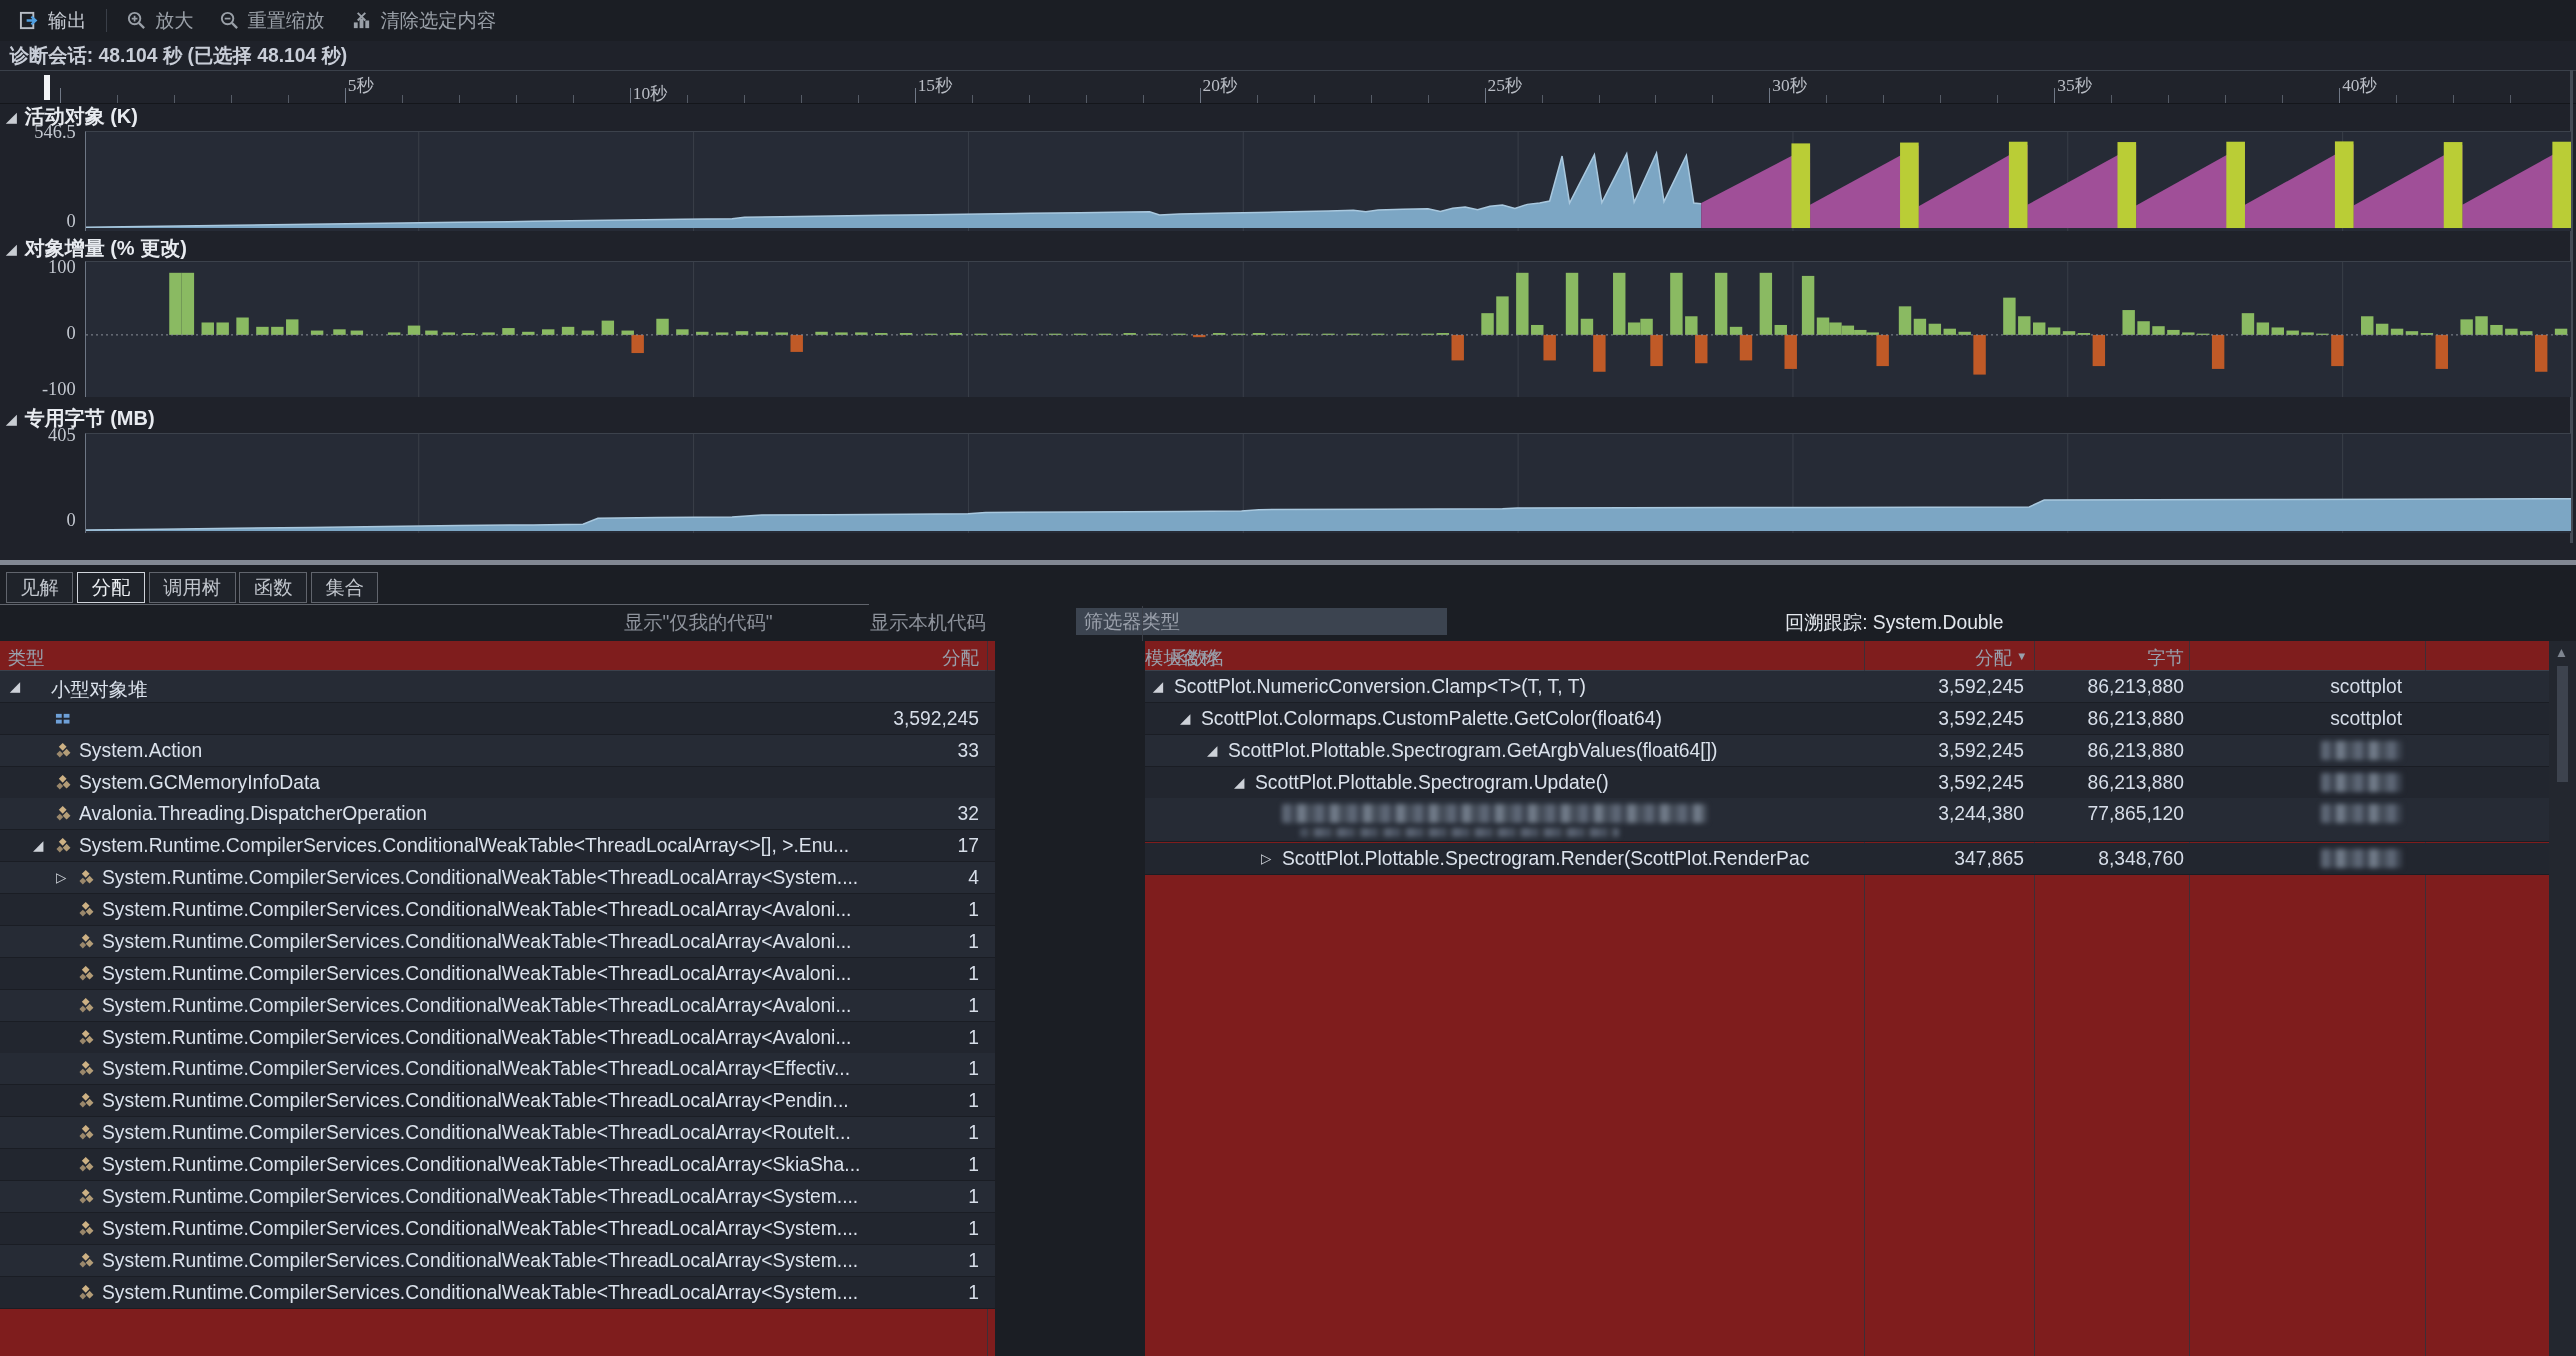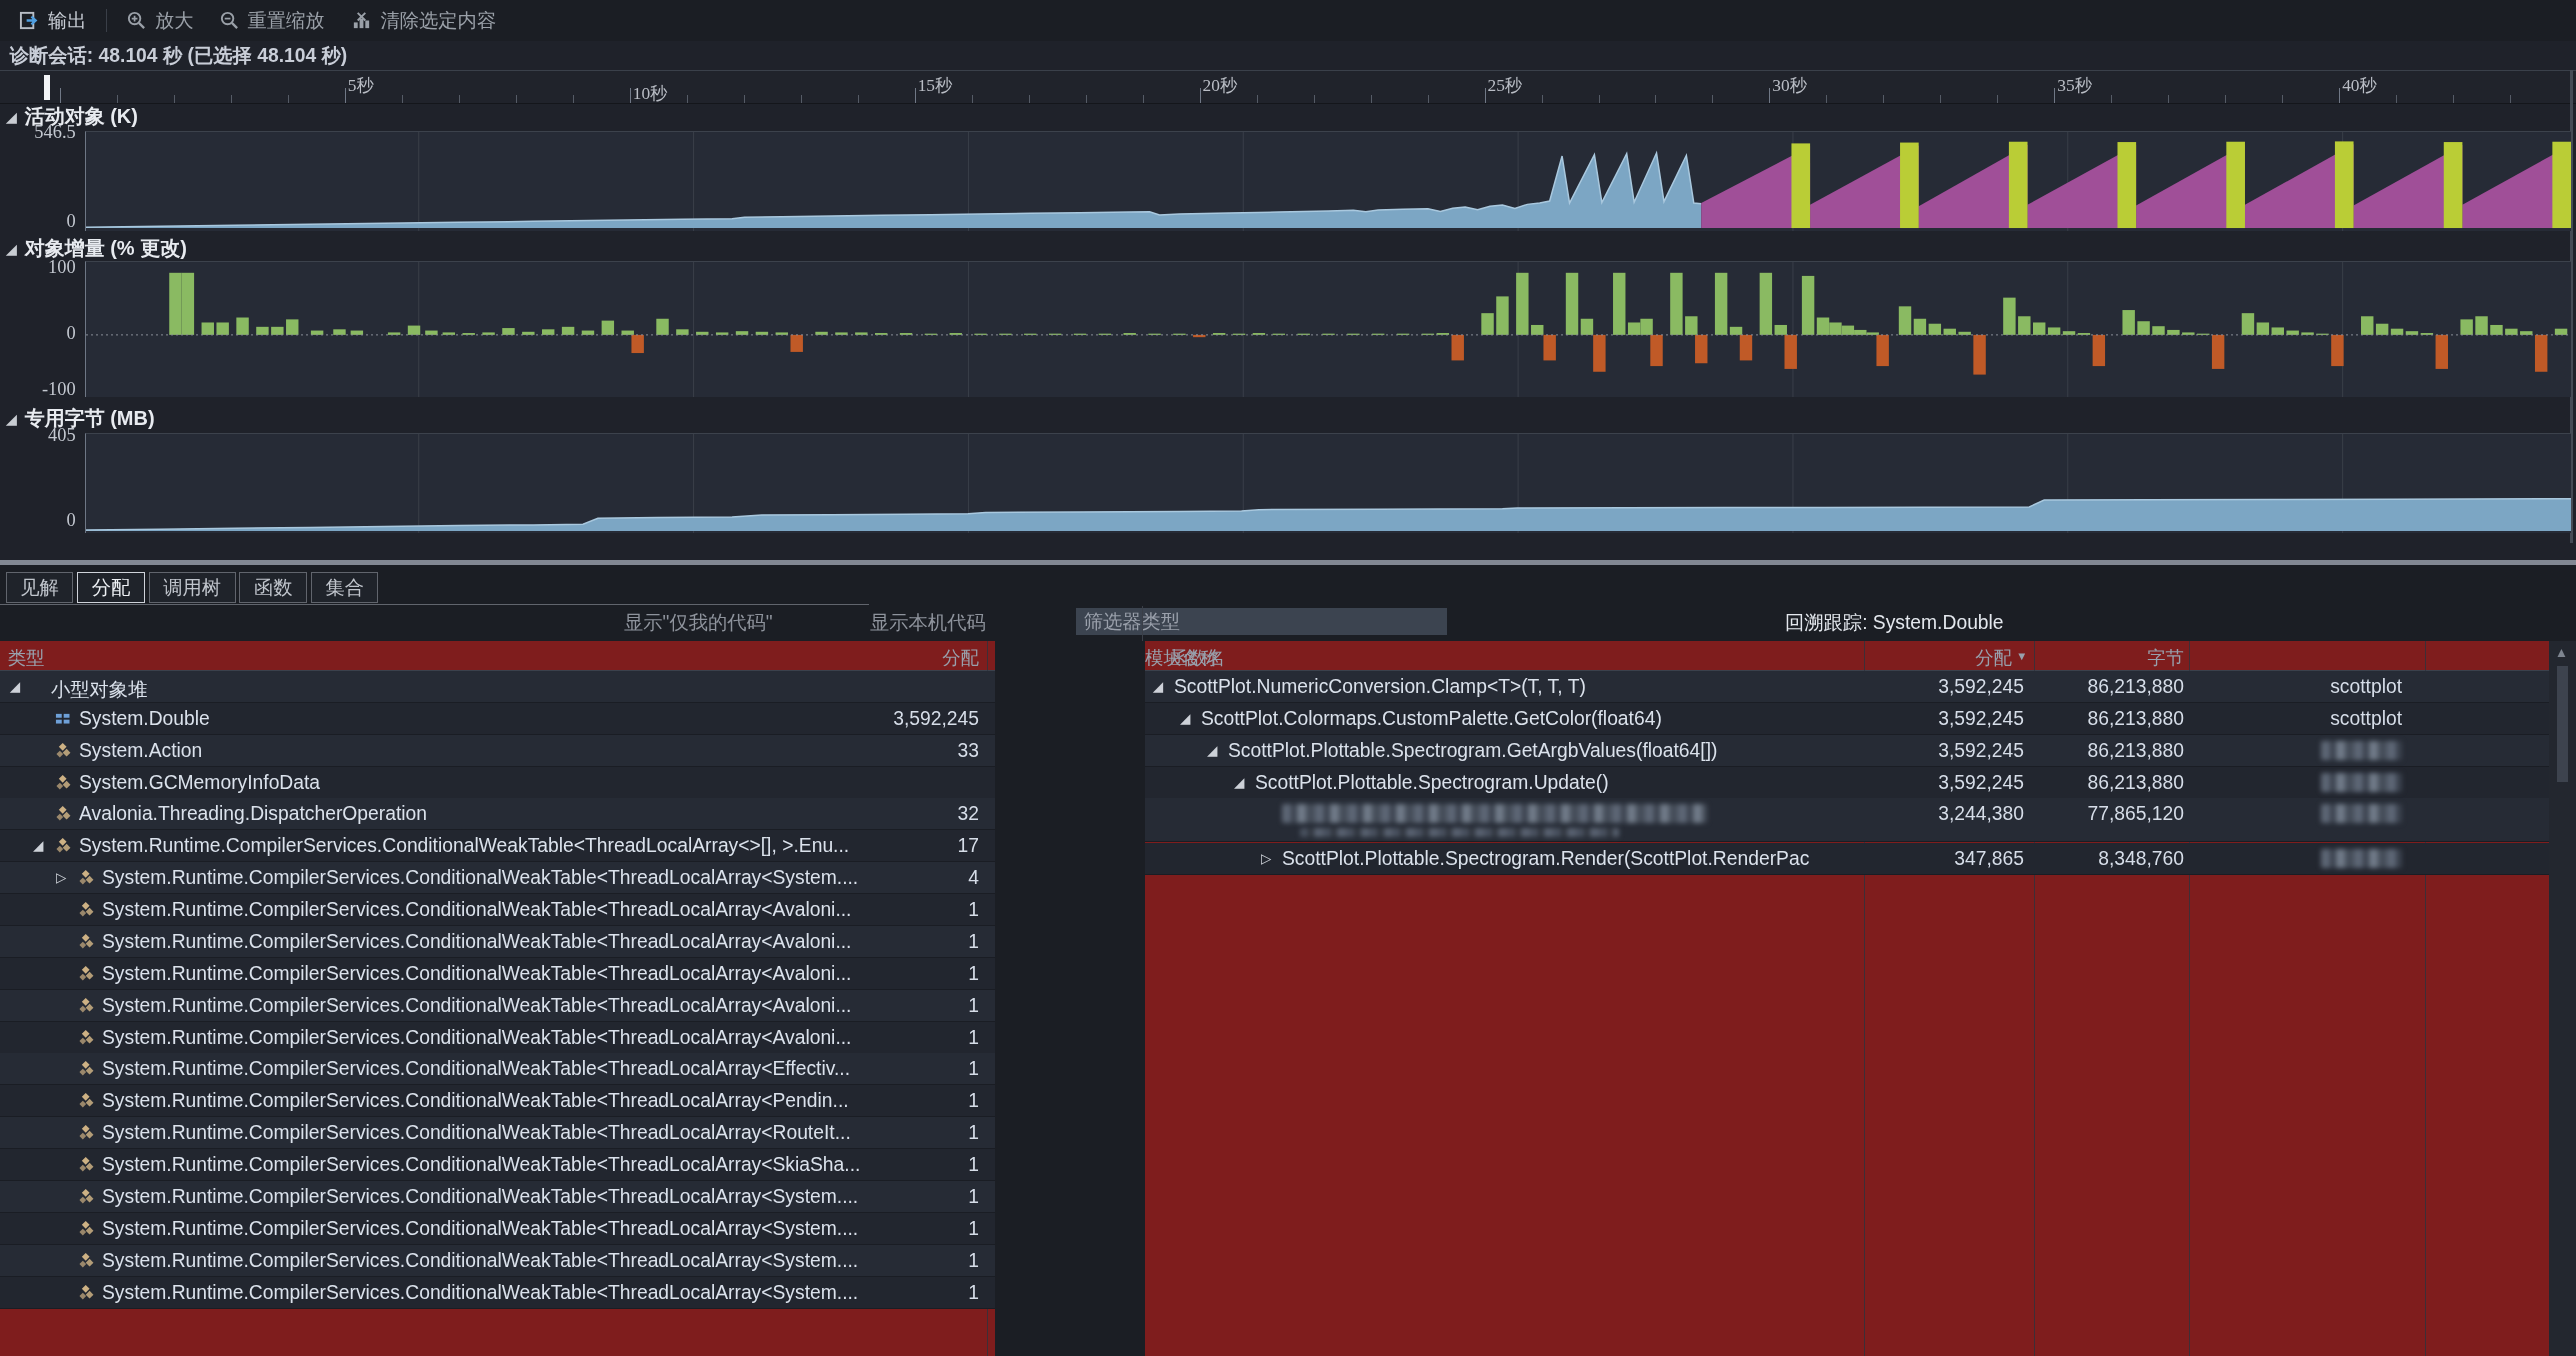--- a/index.html
+++ b/index.html
@@ -418,21 +418,20 @@
           <span class="exp" style="left: 9.7px;">◢</span>
           <span class="cell-name" style="left: 31px; right: 29px; margin-left: 20px;">小型对象堆</span>
         </div>
         <div class="row row-border base" style="top: 62px;">
           <span class="rowicon" style="left: 54px;"><svg width="18.4" height="18.4" viewBox="0 0 19 19">
               <rect x="2" y="4" width="6" height="4" fill="#6ea0d8"></rect>
               <rect x="10" y="4" width="6" height="4" fill="#6ea0d8"></rect>
               <rect x="2" y="10" width="6" height="4" fill="#6ea0d8"></rect>
               <rect x="10" y="10" width="6" height="4" fill="#6ea0d8"></rect>
             </svg></span>
-          <span class="cell-name" style="left: 79px; right: 15.5px;">System.Double</span>
           <span class="cell-num" style="left: 821px; width: 158px;">3,592,245</span>
         </div>
         <div class="row row-border alt" style="top: 94px;">
           <span class="rowicon" style="left: 54px;"><svg width="18.4" height="18.4" viewBox="0 0 19 19">
               <g fill="#cdb184">
                 <path d="M9 1 l4 4 -4 4 -4 -4 z"></path>
                 <path d="M13 7 l4 4 -4 4 -4 -4 z" opacity="0.85"></path>
                 <path d="M6 9 l3.5 3.5 -3.5 3.5 -3.5 -3.5 z" opacity="0.7"></path>
               </g>
             </svg></span>

